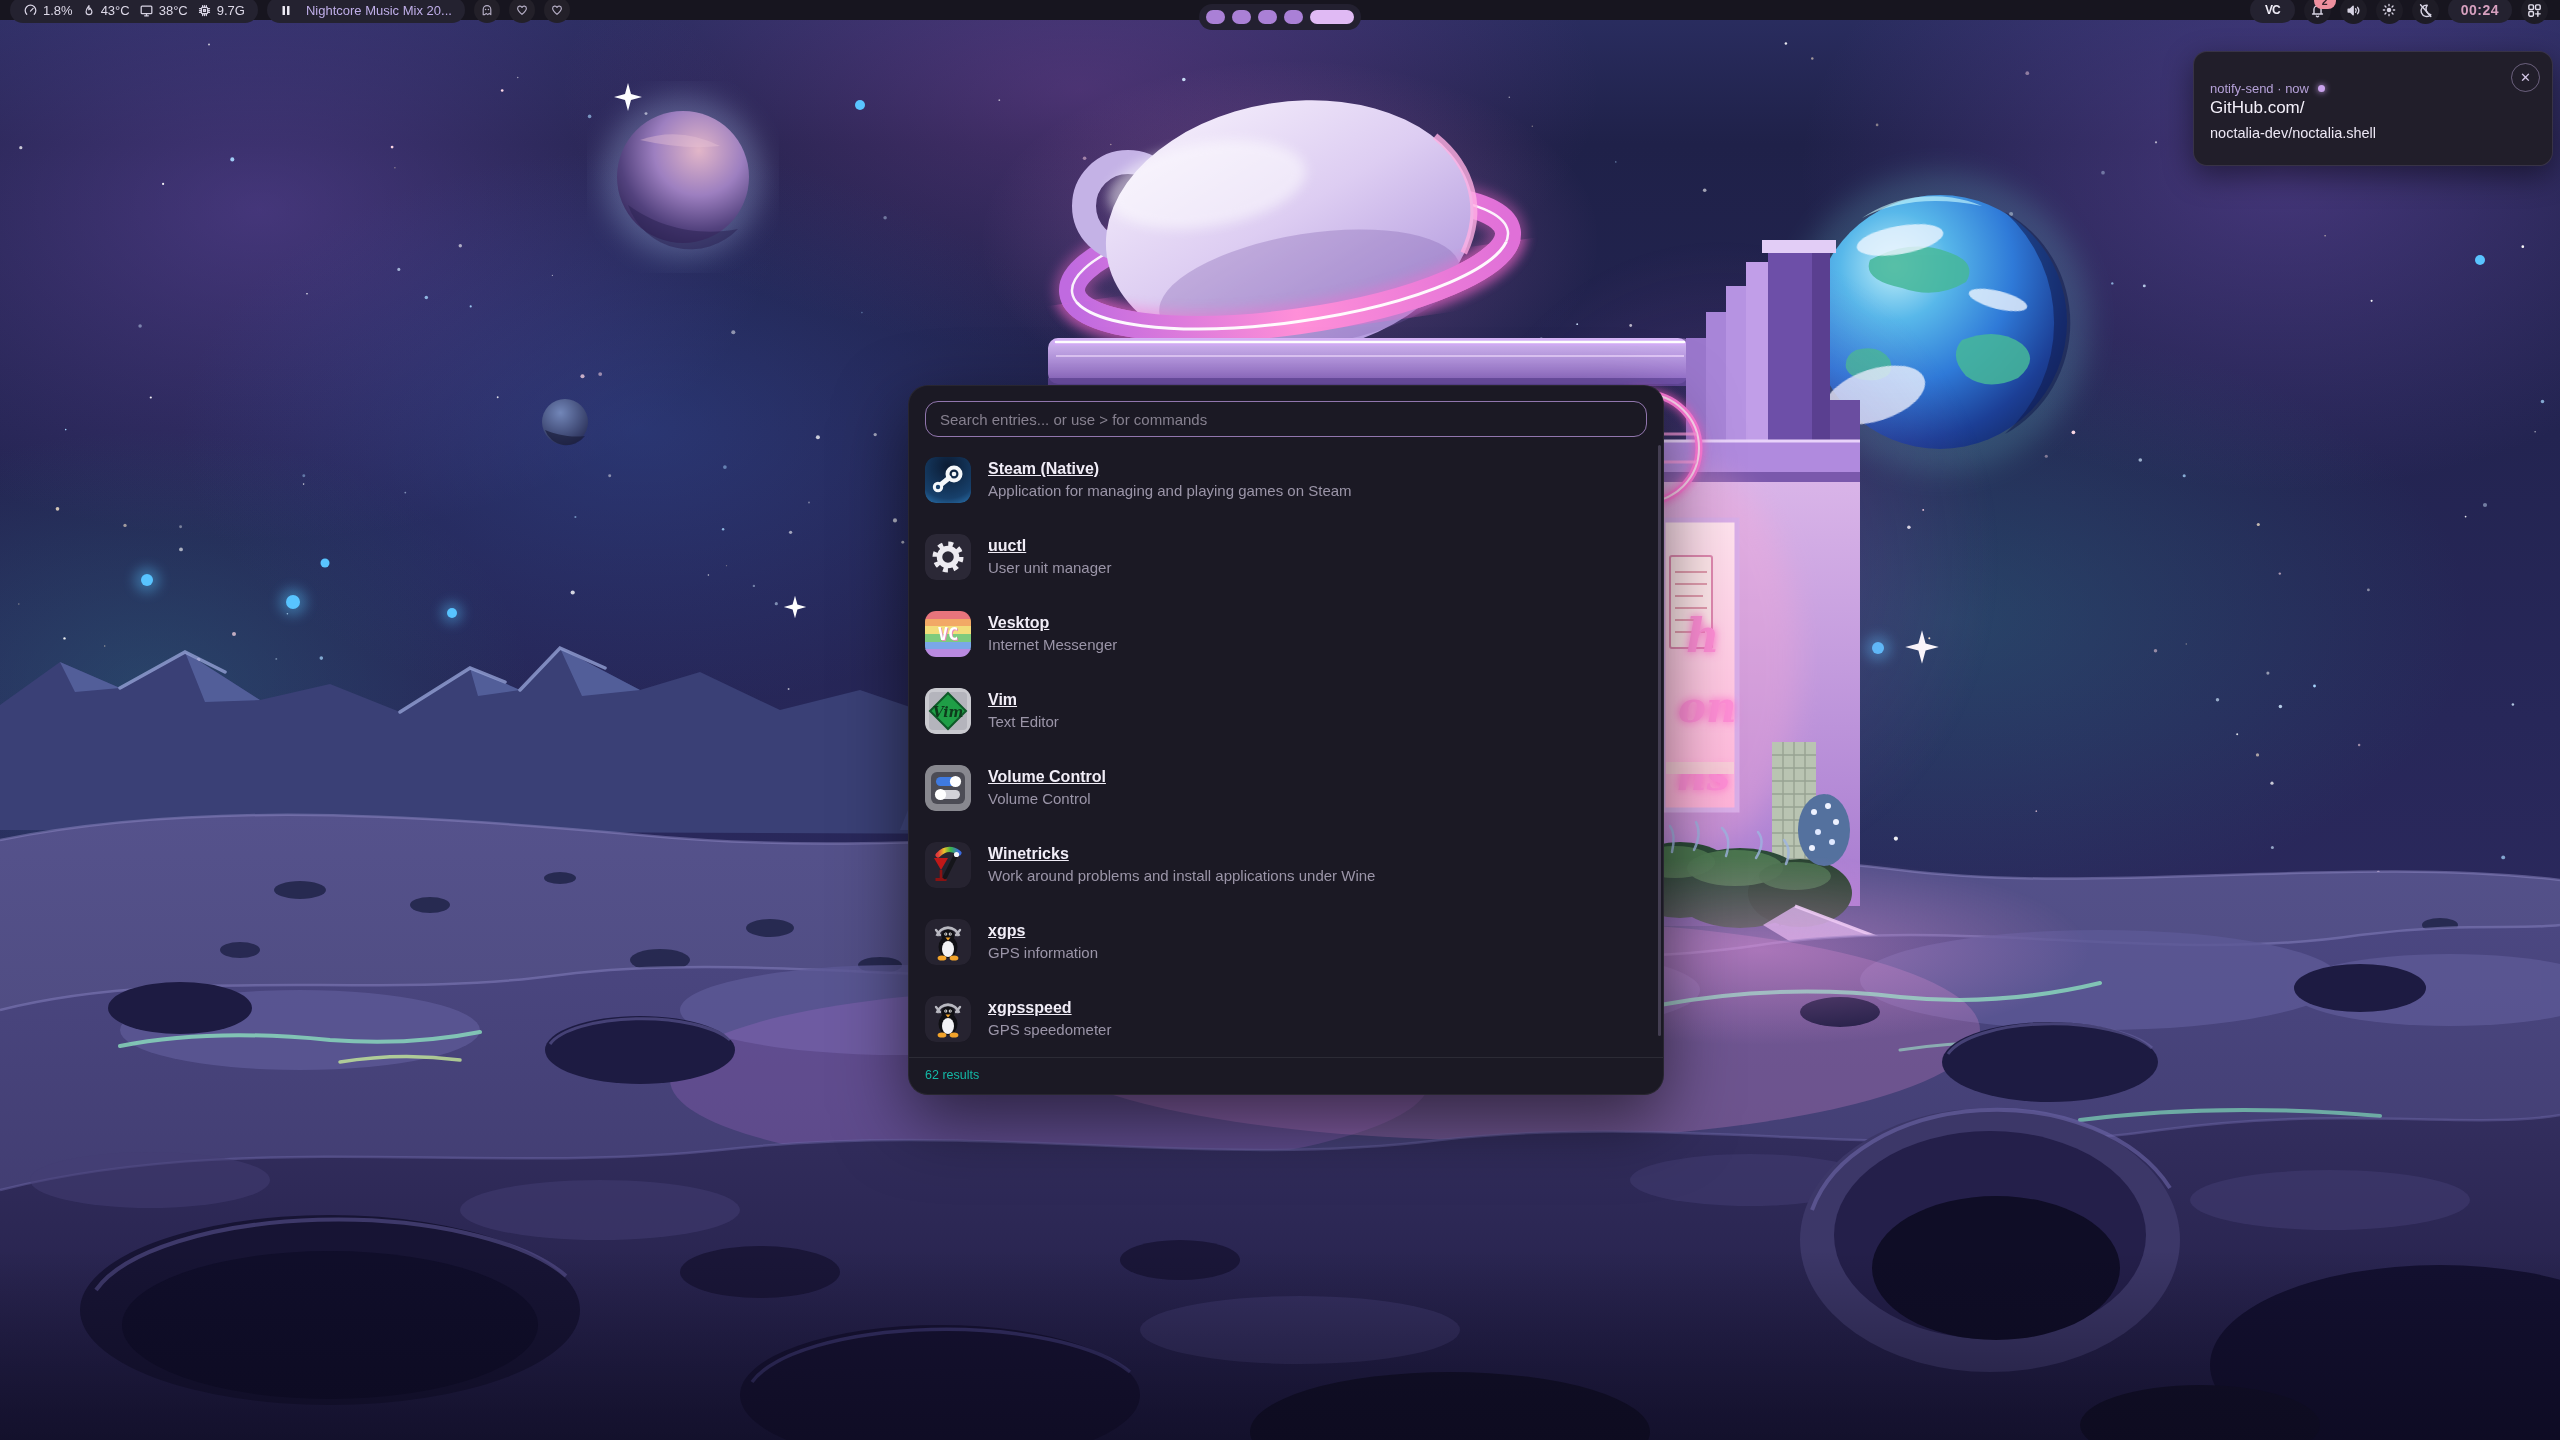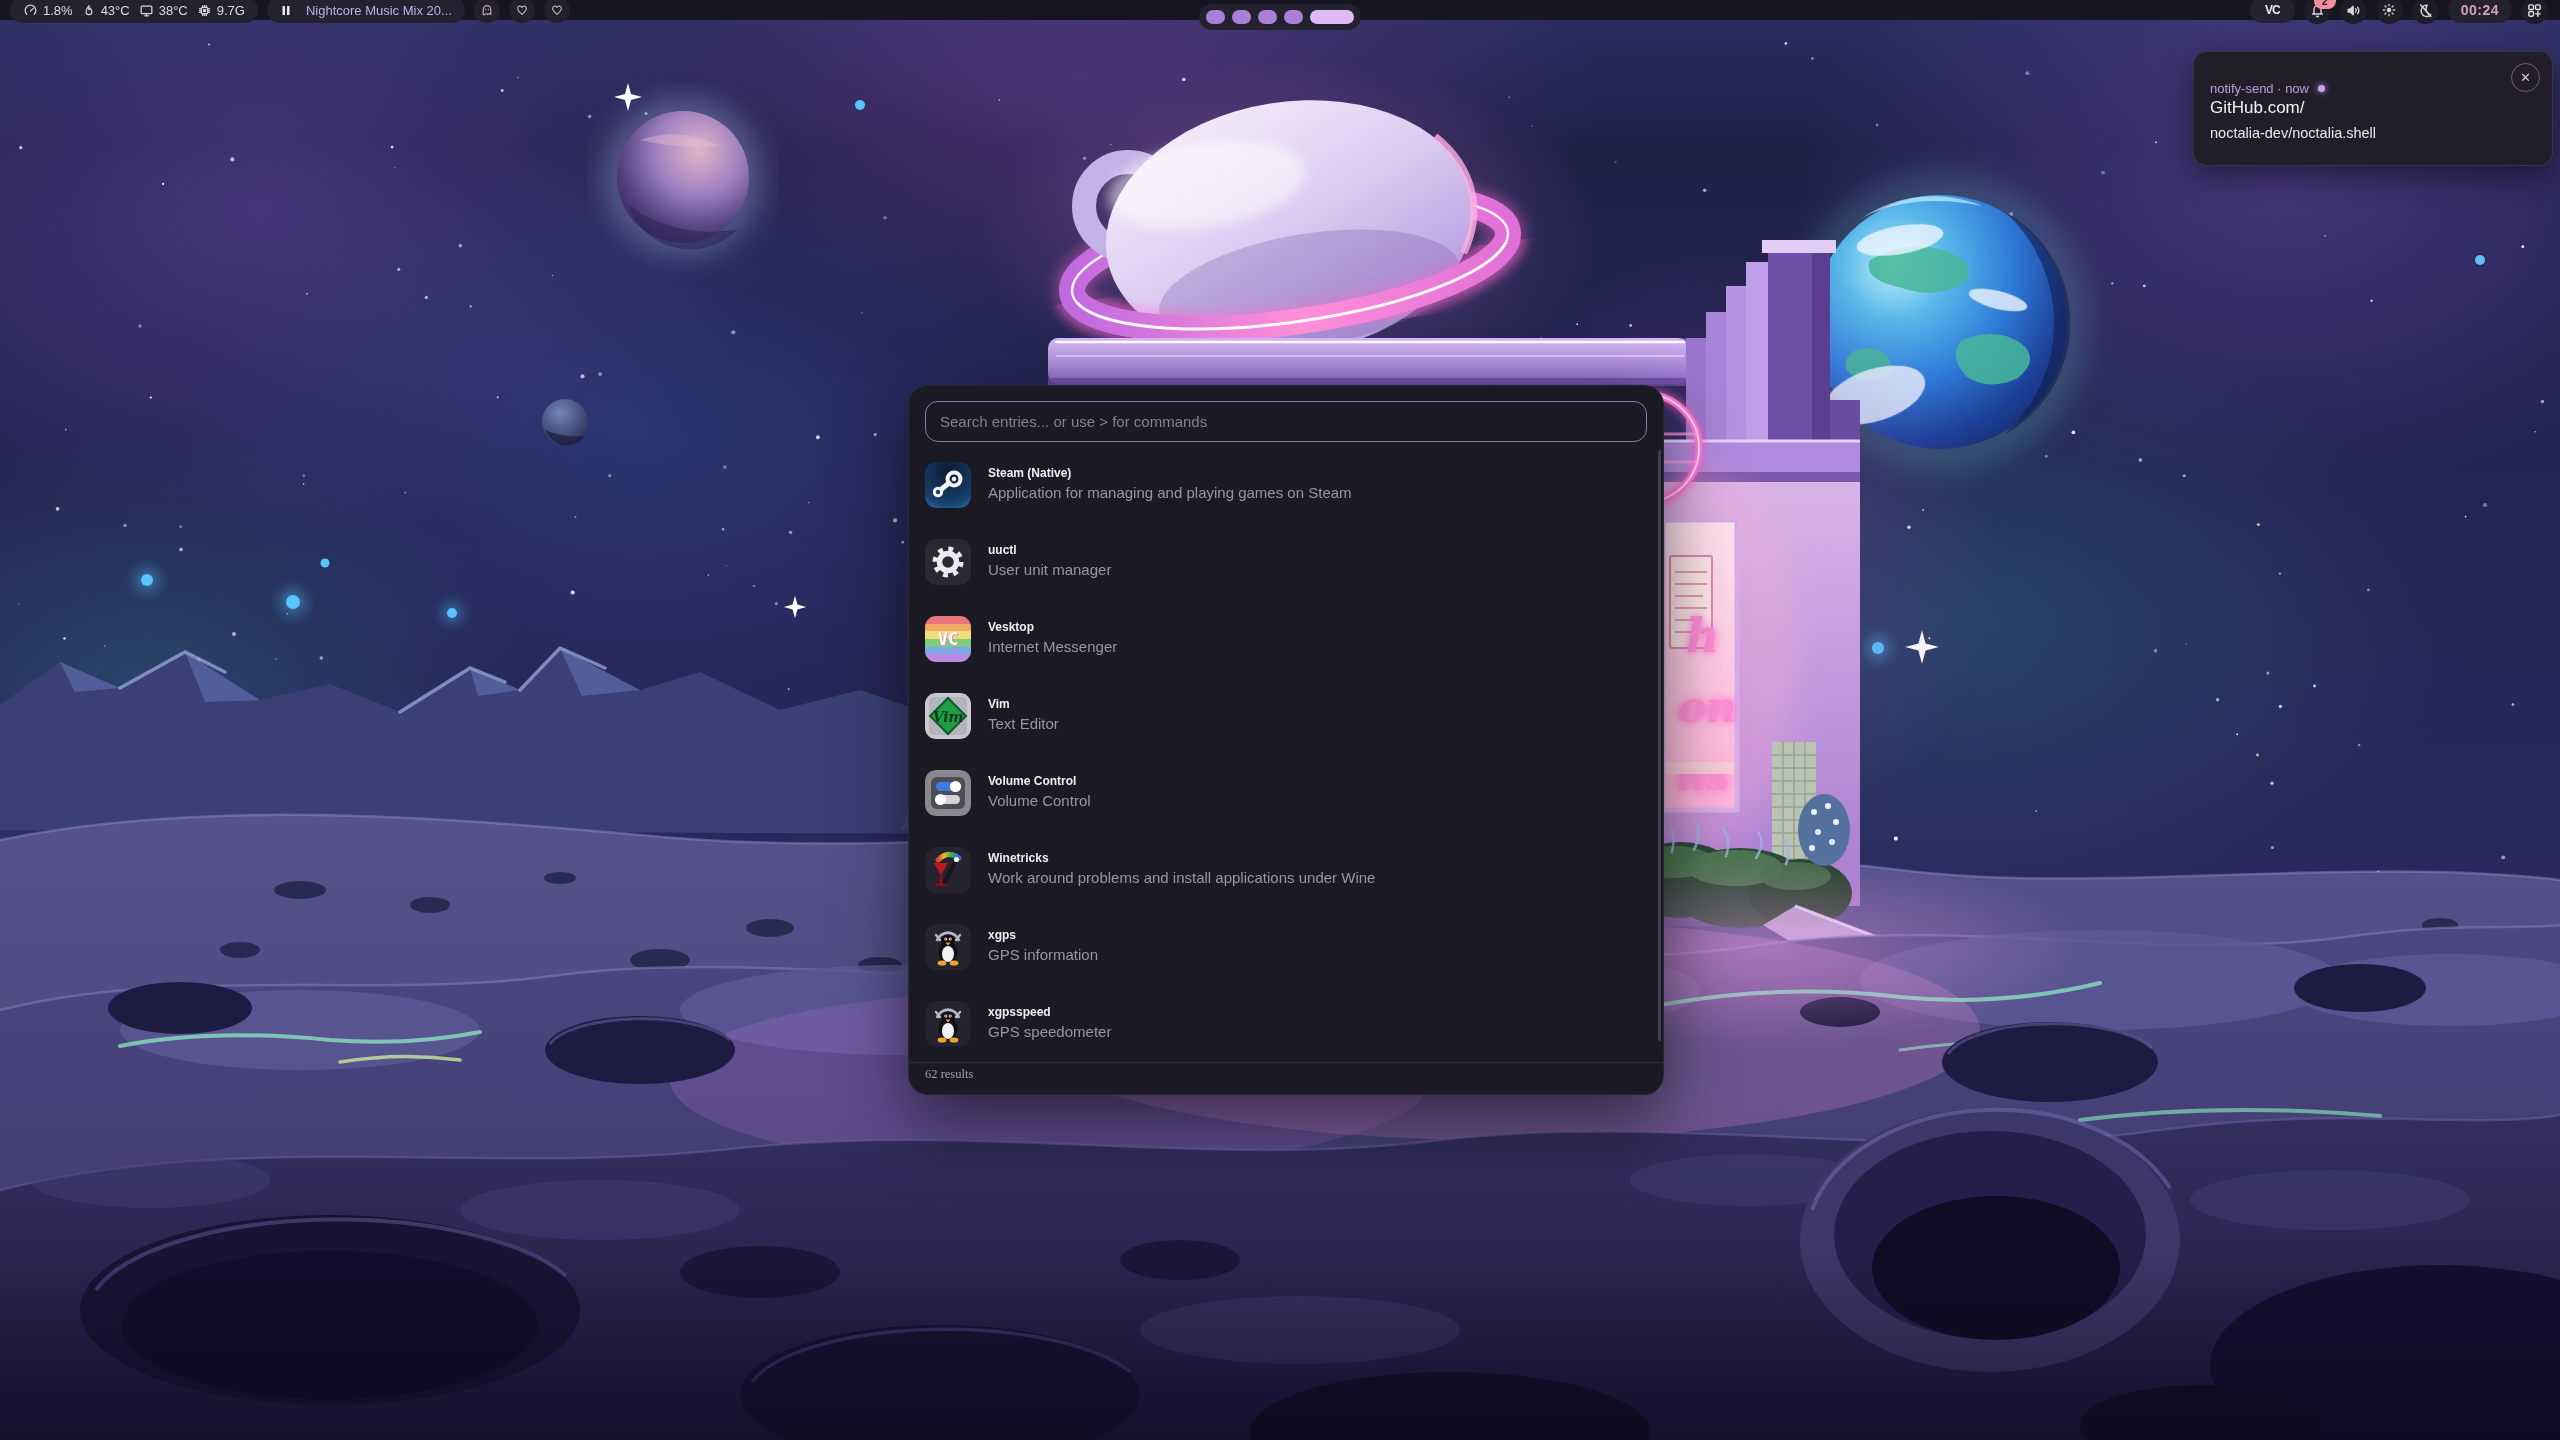--- a/index.html
+++ b/index.html
@@ -74,29 +74,29 @@
     border-radius:13px;background:transparent;color:#ece8f2;font-size:15px;
     padding:0 14px;outline:none;font-family:"Liberation Sans",sans-serif;box-sizing:border-box;
   }
   #search-box::placeholder{color:#86808f;}
   #result-list{flex:1;position:relative;}
   .row{
     height:77px;display:flex;align-items:center;gap:17px;padding:0 16px;box-sizing:border-box;
   }
   .app-tile{width:46px;height:46px;border-radius:11px;flex:0 0 auto;overflow:hidden;}
   .row-text{display:flex;flex-direction:column;min-width:0;}
-  .row-title{color:#f1edf7;font-size:12px;font-weight:bold;line-height:1.15;}
+  .row-title{color:#f1edf7;font-size:16px;font-weight:bold;line-height:1.15;text-decoration:underline;}
   .row-desc{color:#9b95a8;font-size:15px;margin-top:3px;line-height:1.15;}
   #scrollbar{
     position:absolute;right:2px;top:4px;width:3px;height:96%;border-radius:2px;
     background:rgba(190,175,220,.25);
   }
   #launcher-footer{
-    border-top:1px solid rgba(255,255,255,.08);padding:4px 16px 12px 16px;
-    color:#a3a3a3;font-size:12.5px;font-family:Liberation Serif, serif;
+    border-top:1px solid rgba(255,255,255,.08);padding:10px 16px 12px 16px;
+    color:#14b8a6;font-size:12.5px;
   }
 </style>
 </head>
 <body>
 
 <svg id="wallpaper" width="2560" height="1440" viewBox="0 0 2560 1440">
   <defs>
     <linearGradient id="skyG" x1="0" y1="0" x2="0" y2="1">
       <stop offset="0" stop-color="#2b2e62"></stop>
         <stop offset=".1" stop-color="#1f2149"></stop>

